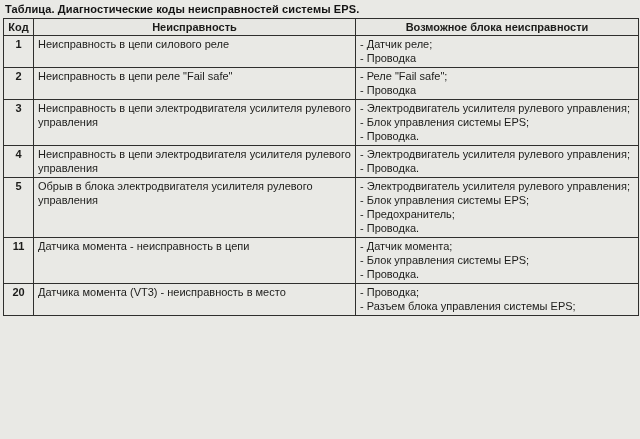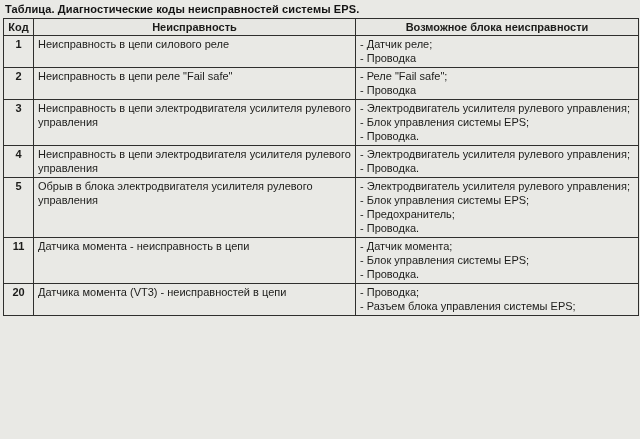--- a/index.html
+++ b/index.html
@@ -114,19 +114,19 @@
         </tr>
         <tr class="data-row">
           <td class="code-cell">11</td>
           <td class="fault-cell">Датчика момента - неисправность в цепи</td>
           <td class="locations-cell">- Датчик момента;
 - Блок управления системы EPS;
 - Проводка.</td>
         </tr>
         <tr class="data-row">
           <td class="code-cell">20</td>
-          <td class="fault-cell">Датчика момента (VT3) - неисправностей в цепи</td>
+          <td class="fault-cell">Датчика момента (VT3) - неисправность в место</td>
           <td class="locations-cell">- Проводка;
 - Разъем блока управления системы EPS;</td>
         </tr>
       </tbody>
   </table>
 </div>
 
 </body></html>

